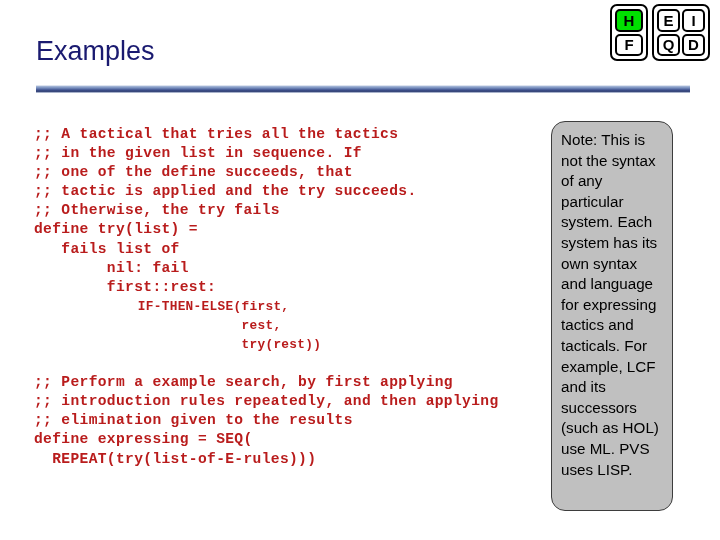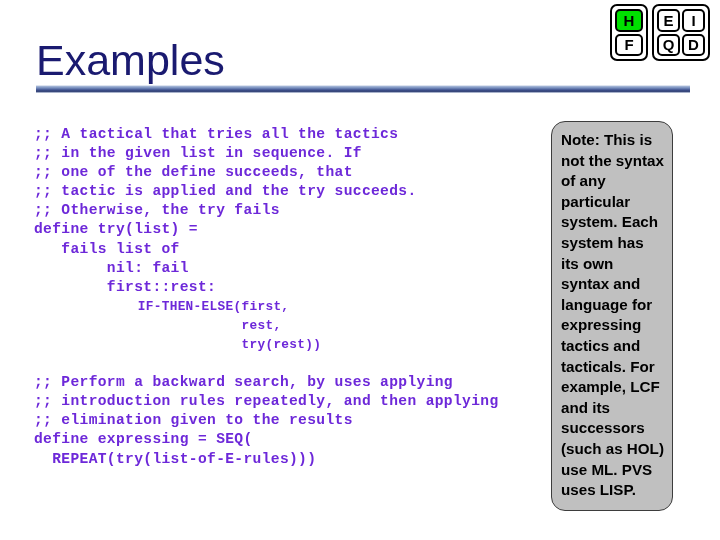--- a/index.html
+++ b/index.html
@@ -64,21 +64,21 @@
   .logo-cell.green {
     background: #00e000;
   }
 
   
   #page-title {
     position: absolute;
     left: 36px;
     top: 36px;
     font-family: "Liberation Sans", sans-serif;
-    font-size: 43px;
+    font-size: 27px;
     color: #1a1a70;
     letter-spacing: 0px;
     white-space: nowrap;
   }
   #title-rule {
     position: absolute;
     left: 36px;
     top: 85px;
     width: 654px;
     height: 8px;
@@ -96,21 +96,21 @@
     position: absolute;
     left: 34px;
     top: 125px;
     width: 500px;
   }
   .code-line {
     font-family: "Liberation Mono", monospace;
     font-weight: bold;
     font-size: 14.6px;
     line-height: 19.1px;
-    color: #6d28d9;
+    color: #b91c1c;
     white-space: pre;
     letter-spacing: 0.35px;
   }
   .code-line.small {
     font-size: 12.8px;
     line-height: 19.1px;
     letter-spacing: 0.3px;
   }
   .code-gap {
     height: 19px;
@@ -127,21 +127,21 @@
     border: 1px solid #3d3d3d;
     border-radius: 14px;
     box-sizing: border-box;
     padding: 8px 7px 8px 9px;
   }
   #note-text {
     font-family: "Liberation Sans", sans-serif;
     font-size: 15.2px;
     line-height: 20.6px;
     color: #000000;
-    font-weight: bold;
+    font-weight: normal;
   }
 </style>
 </head>
 <body>
 
 <div id="logo">
   <div class="logo-block logo-left">
     <div class="logo-cell green">H</div>
     <div class="logo-cell">F</div>
   </div>
@@ -163,21 +163,21 @@
     <div class="code-line">;; tactic is applied and the try succeeds.</div>
     <div class="code-line">;; Otherwise, the try fails</div>
     <div class="code-line">define try(list) =</div>
     <div class="code-line">   fails list of</div>
     <div class="code-line">        nil: fail</div>
     <div class="code-line">        first::rest:</div>
     <div class="code-line small">             IF-THEN-ELSE(first,</div>
     <div class="code-line small">                          rest,</div>
     <div class="code-line small">                          try(rest))</div>
     <div class="code-gap"></div>
-    <div class="code-line">;; Perform a backward search, by uses applying</div>
+    <div class="code-line">;; Perform a example search, by first applying</div>
     <div class="code-line">;; introduction rules repeatedly, and then applying</div>
     <div class="code-line">;; elimination given to the results</div>
     <div class="code-line">define expressing = SEQ(</div>
     <div class="code-line">  REPEAT(try(list-of-E-rules)))</div>
   </div>
 
 <div id="note-box">
   <div id="note-text">Note: This is not the syntax of any particular system. Each system has its own syntax and language for expressing tactics and tacticals. For example, LCF and its successors (such as HOL) use ML. PVS uses LISP.</div>
 </div>
 

